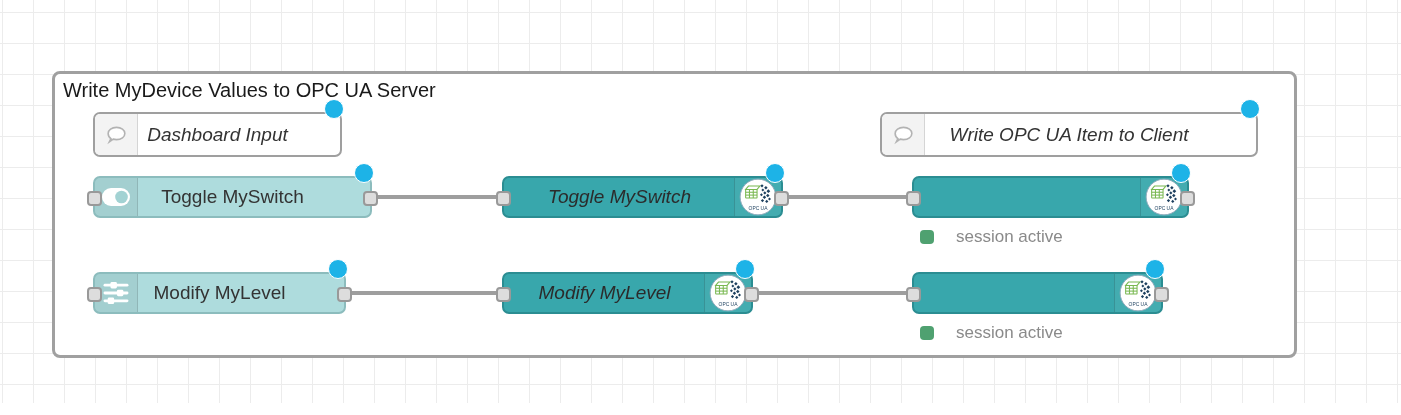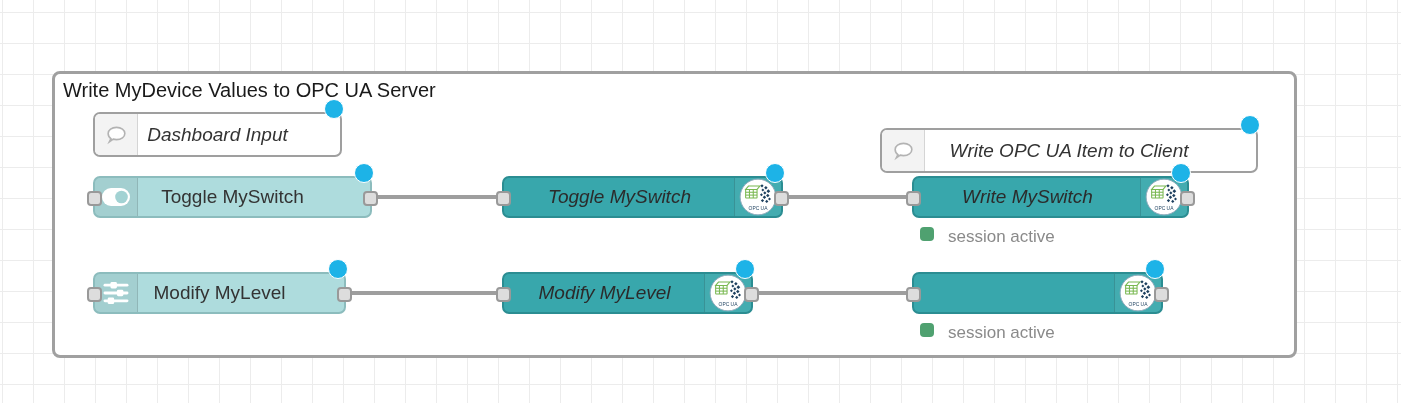--- a/index.html
+++ b/index.html
@@ -68,21 +68,21 @@
     background:#ddd;border:2px solid #999;border-radius:4px;z-index:3;
   }
   .port.in{left:-8px;top:13px;}
   .port.out{right:-8px;top:13px;}
   .changed-dot{
     position:absolute;width:18px;height:18px;border-radius:50%;
     background:#1db3e7;border:1px solid #fff;box-sizing:content-box;
     right:-4px;top:-15px;z-index:4;
   }
   .status{
-    position:absolute;display:flex;align-items:flex-start;gap:14px;z-index:2;
+    position:absolute;display:flex;align-items:center;gap:22px;z-index:2;
   }
   .status-dot{
     width:14px;height:14px;border-radius:4px;background:#4fa170;display:inline-block;
   }
   .status-text{
     font-size:17px;color:#8a8a8a;white-space:nowrap;
   }
 </style>
 </head>
 <body>
@@ -102,21 +102,21 @@
     <div class="changed-dot"></div>
     <div class="iconbox left-box">
       <svg viewBox="0 0 24 24" width="23" height="23">
           <path d="M12 4.5c5 0 8.7 2.8 8.7 6.4S17 17.3 12 17.3c-1.2 0-2.4-.16-3.4-.45L4.6 19.6l1.6-3.3c-1.7-1.2-2.9-2.8-2.9-5.4C3.3 7.3 7 4.5 12 4.5z" fill="#fff" stroke="#b3b3b3" stroke-width="1.7"></path>
         </svg>
     </div>
     <div class="label">Dashboard Input</div>
   </div>
 
 
-  <div class="node comment" style="left:880px;top:128px;width:378px;">
+  <div class="node comment" style="left:880px;top:112px;width:378px;">
     <div class="changed-dot"></div>
     <div class="iconbox left-box">
       <svg viewBox="0 0 24 24" width="23" height="23">
           <path d="M12 4.5c5 0 8.7 2.8 8.7 6.4S17 17.3 12 17.3c-1.2 0-2.4-.16-3.4-.45L4.6 19.6l1.6-3.3c-1.7-1.2-2.9-2.8-2.9-5.4C3.3 7.3 7 4.5 12 4.5z" fill="#fff" stroke="#b3b3b3" stroke-width="1.7"></path>
         </svg>
     </div>
     <div class="label">Write OPC UA Item to Client</div>
   </div>
 
   <div class="node light" style="left:93px;top:176px;width:279px;">
@@ -162,21 +162,20 @@
         </g>
         <text x="20" y="33.5" font-size="5.2" text-anchor="middle" fill="#1c3f5e" font-family="Liberation Sans, sans-serif">OPC UA</text>
       </svg>
     </div>
     <div class="port in"></div>
     <div class="port out"></div>
   </div>
 
   <div class="node dark" style="left:912px;top:176px;width:277px;">
     <div class="changed-dot"></div>
-    <div class="label" style="right:46px;">Write MySwitch</div>
     <div class="iconbox right-box">
       <svg viewBox="0 0 40 40" width="38" height="38">
         <circle cx="20" cy="20" r="18.8" fill="#fff" stroke="#8fa9bb" stroke-width="1"></circle>
         <g stroke="#79b851" fill="none" stroke-width="1.1">
           <path d="M7 12 L10 8.5 L22 8.5 L19 12 Z"></path>
           <rect x="7" y="12" width="12" height="9" rx="0.5"></rect>
           <line x1="7" y1="15" x2="19" y2="15"></line>
             <line x1="7" y1="18" x2="19" y2="18"></line>
           <line x1="11" y1="12" x2="11" y2="21"></line>
             <line x1="15" y1="12" x2="15" y2="21"></line>

